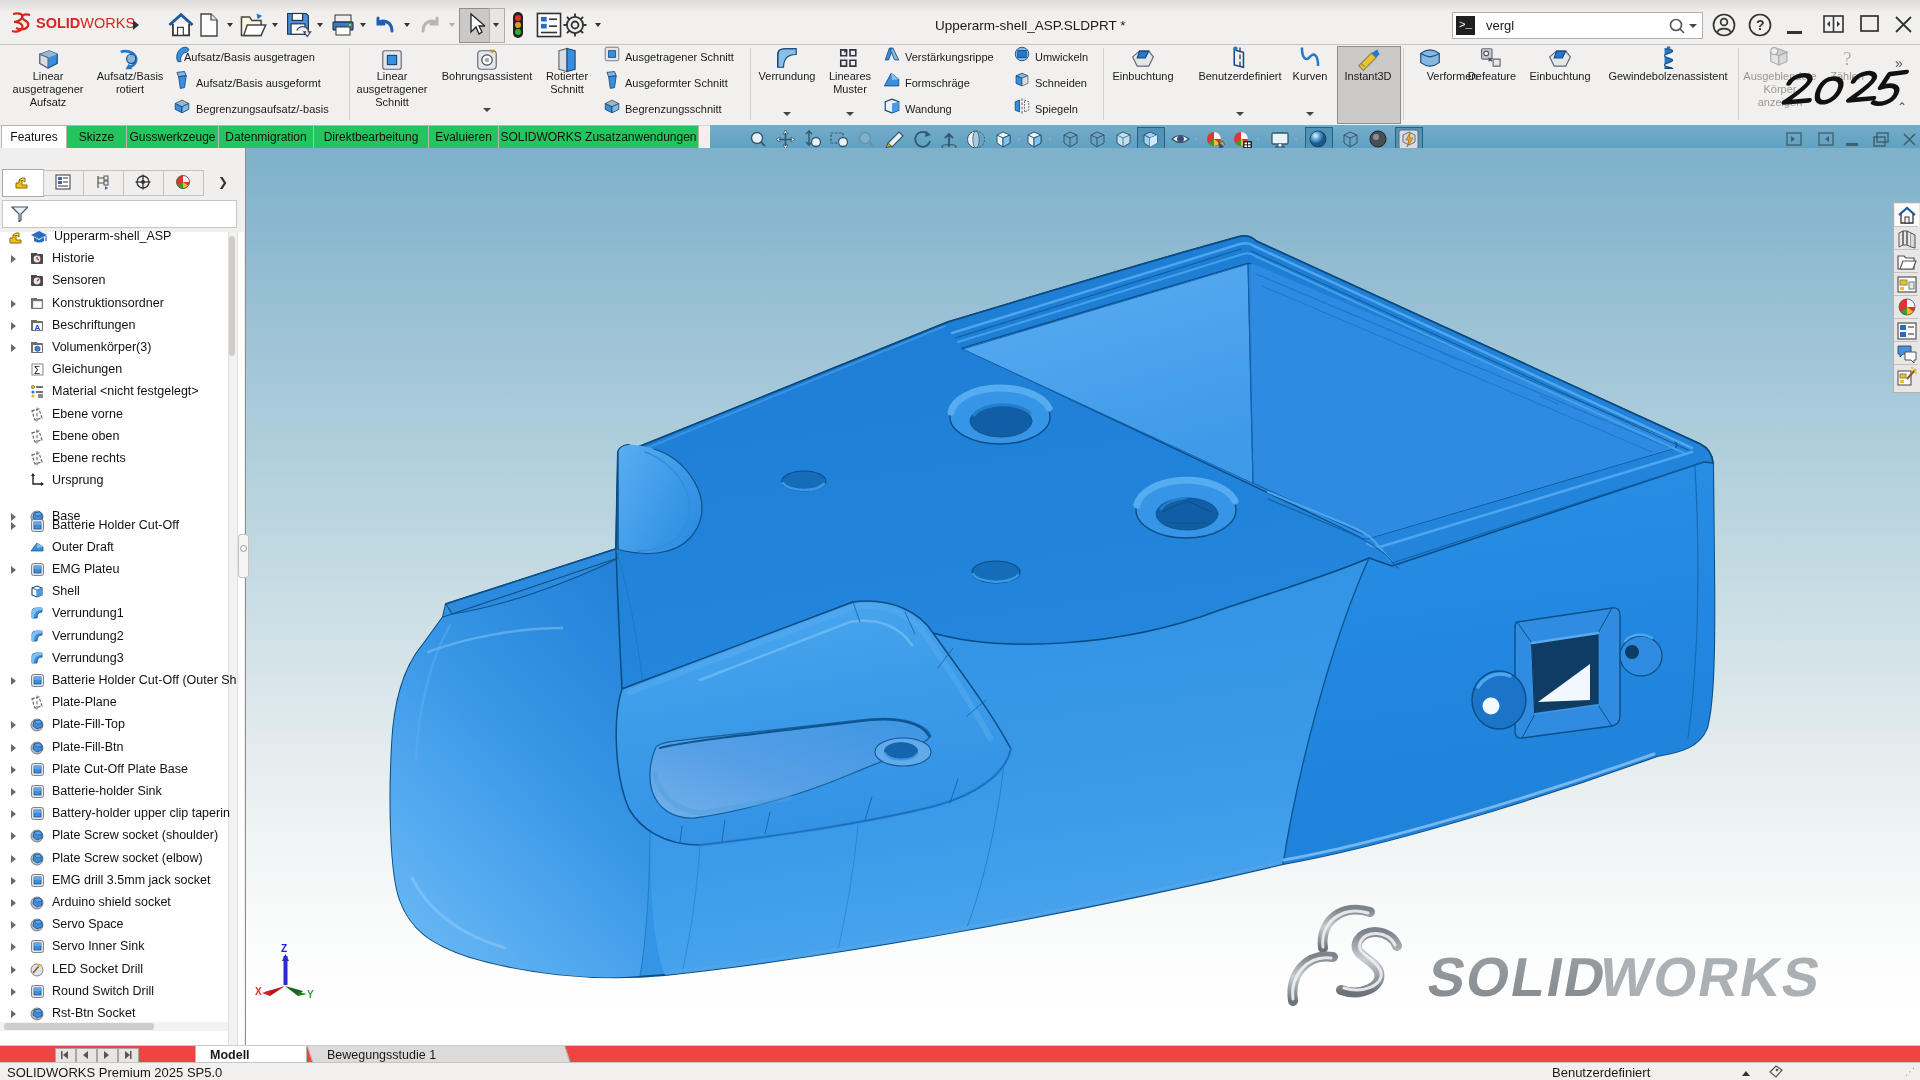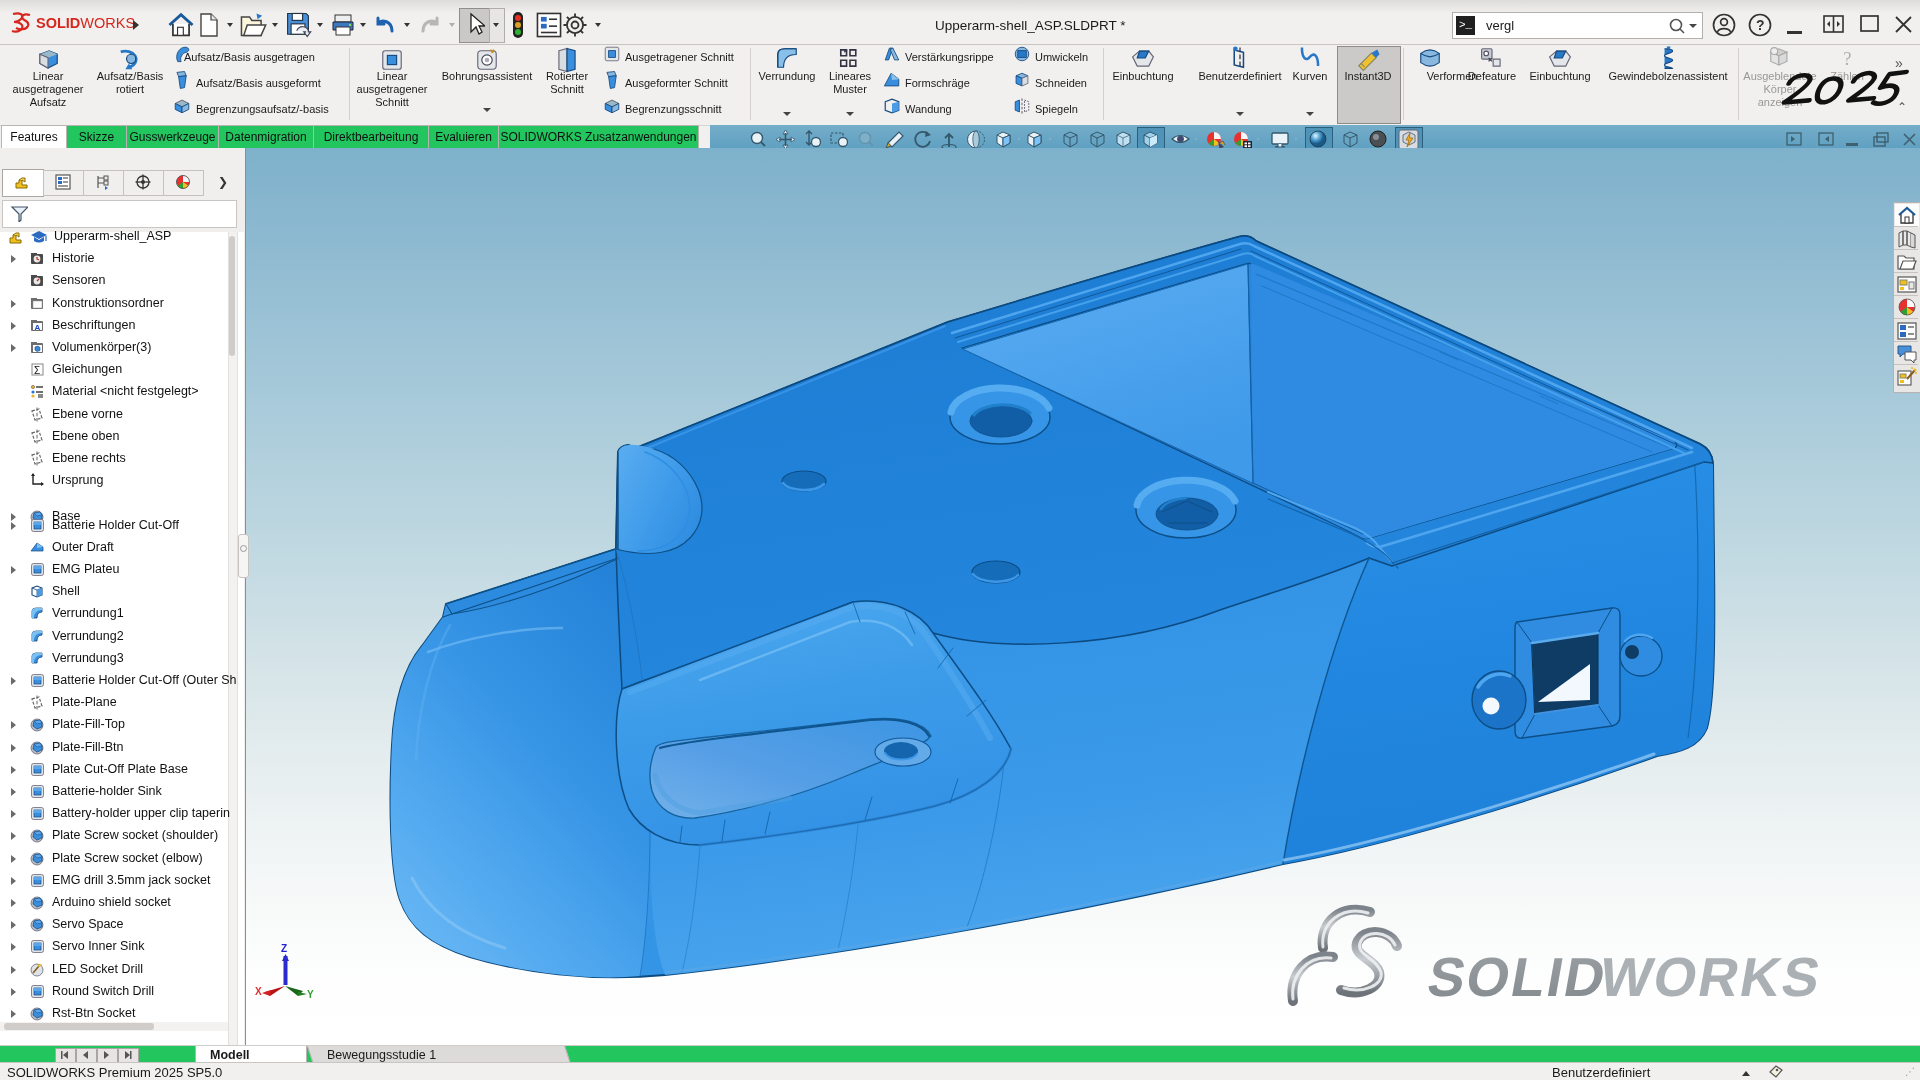--- a/index.html
+++ b/index.html
@@ -1088,21 +1088,21 @@
       <rect x="5" y="9" width="6" height="4" fill="#f0c020" stroke="#886"></rect>
       <rect x="5" y="15" width="4" height="3" fill="#f0c020"></rect>
       <path d="M12,14 L20,5" stroke="#8a5a20" stroke-width="2"></path>
       <path d="M19,4 l2,2" stroke="#e8b820" stroke-width="2.4"></path>
       <circle cx="21" cy="8" r="1" fill="#e8b820"></circle>
       <circle cx="17" cy="3" r="1" fill="#e8b820"></circle>
     </svg>
     <div class="abs" style="left:0;top:161px;width:24px;height:1px;background:#c5c2bf;"></div>
   </div>
 
-<div class="abs" style="left:0;top:1045px;width:1920px;height:17px;background:#22c55e;border-top:1px solid #cfccc9;z-index:5;" id="bottabs">
+<div class="abs" style="left:0;top:1045px;width:1920px;height:17px;background:#ef4444;border-top:1px solid #cfccc9;z-index:5;" id="bottabs">
     <div class="abs" style="left:55px;top:2px;width:19px;height:14px;background:#e7e5e3;border:1px solid #a8a5a2;"></div>
     <svg class="abs" style="left:56px;top:2px;" width="17" height="14" viewBox="0 0 17 14">
       <path d="M12,3 L7,7 L12,11 Z" fill="#555"></path>
       <rect x="5" y="3" width="1.5" height="8" fill="#555"></rect>
     </svg>
     <div class="abs" style="left:76px;top:2px;width:19px;height:14px;background:#e7e5e3;border:1px solid #a8a5a2;"></div>
     <svg class="abs" style="left:77px;top:2px;" width="17" height="14" viewBox="0 0 17 14">
       <path d="M11,3 L6,7 L11,11 Z" fill="#555"></path>
     </svg>
     <div class="abs" style="left:97px;top:2px;width:19px;height:14px;background:#e7e5e3;border:1px solid #a8a5a2;"></div>

